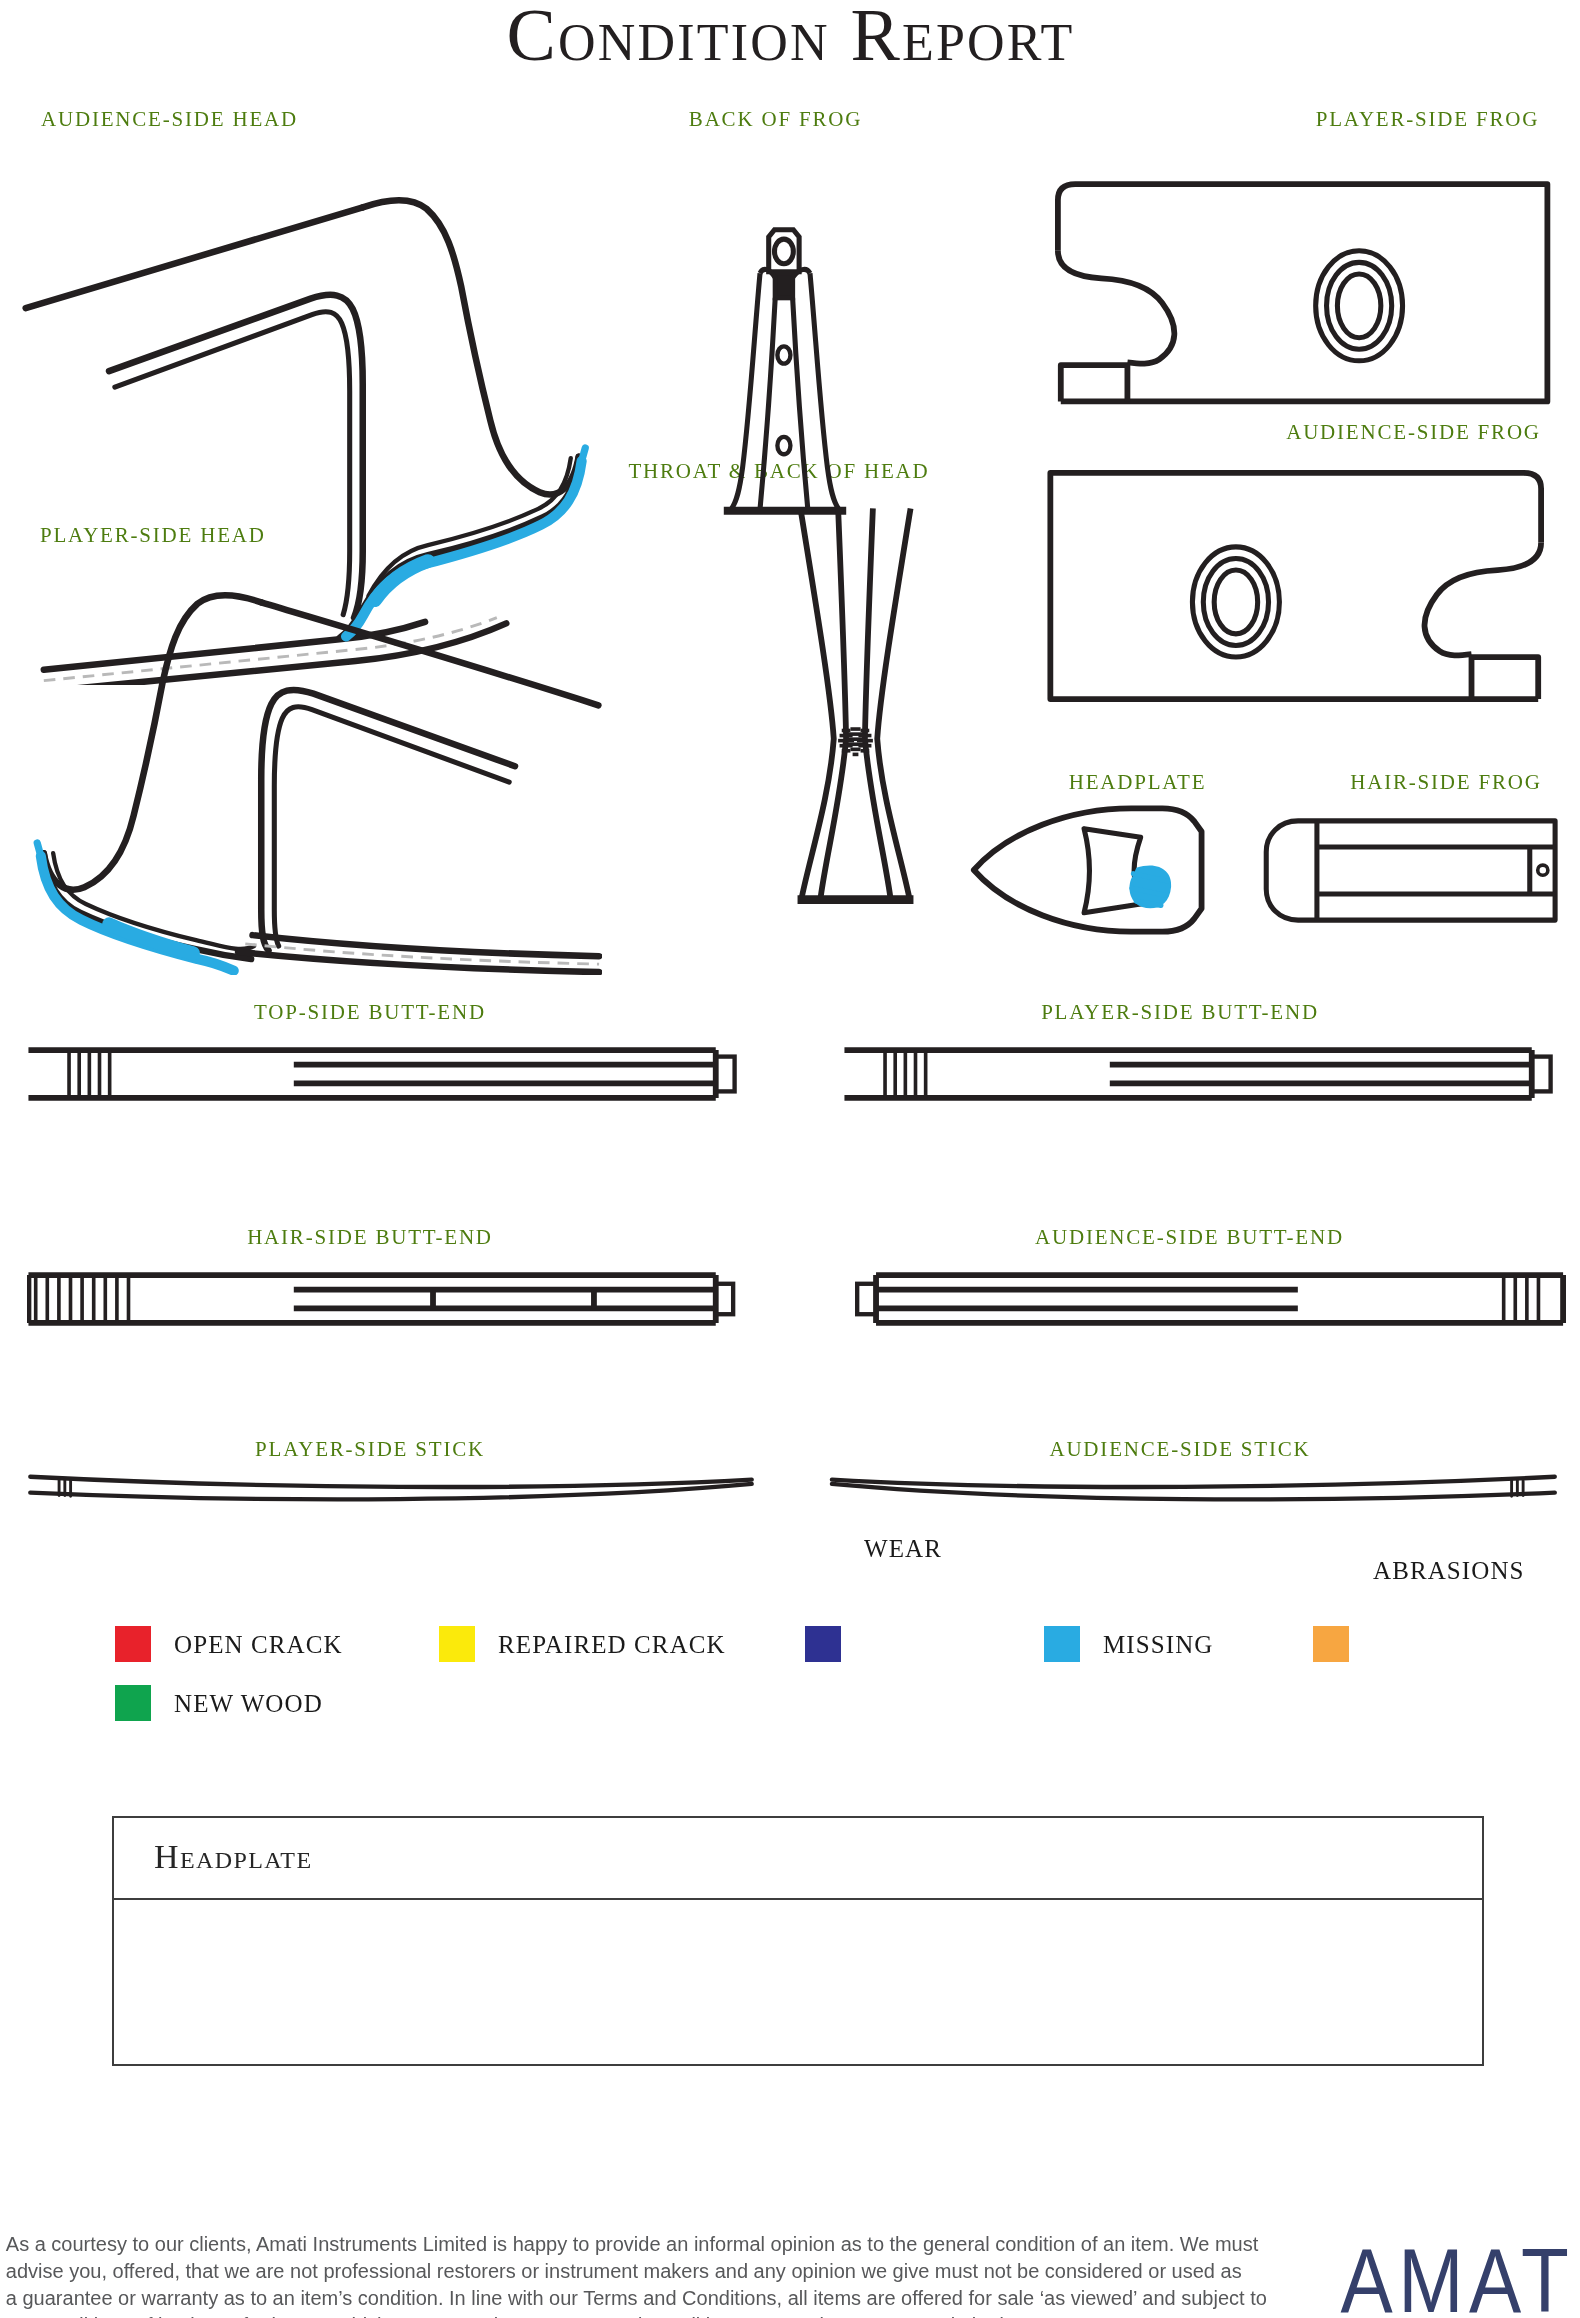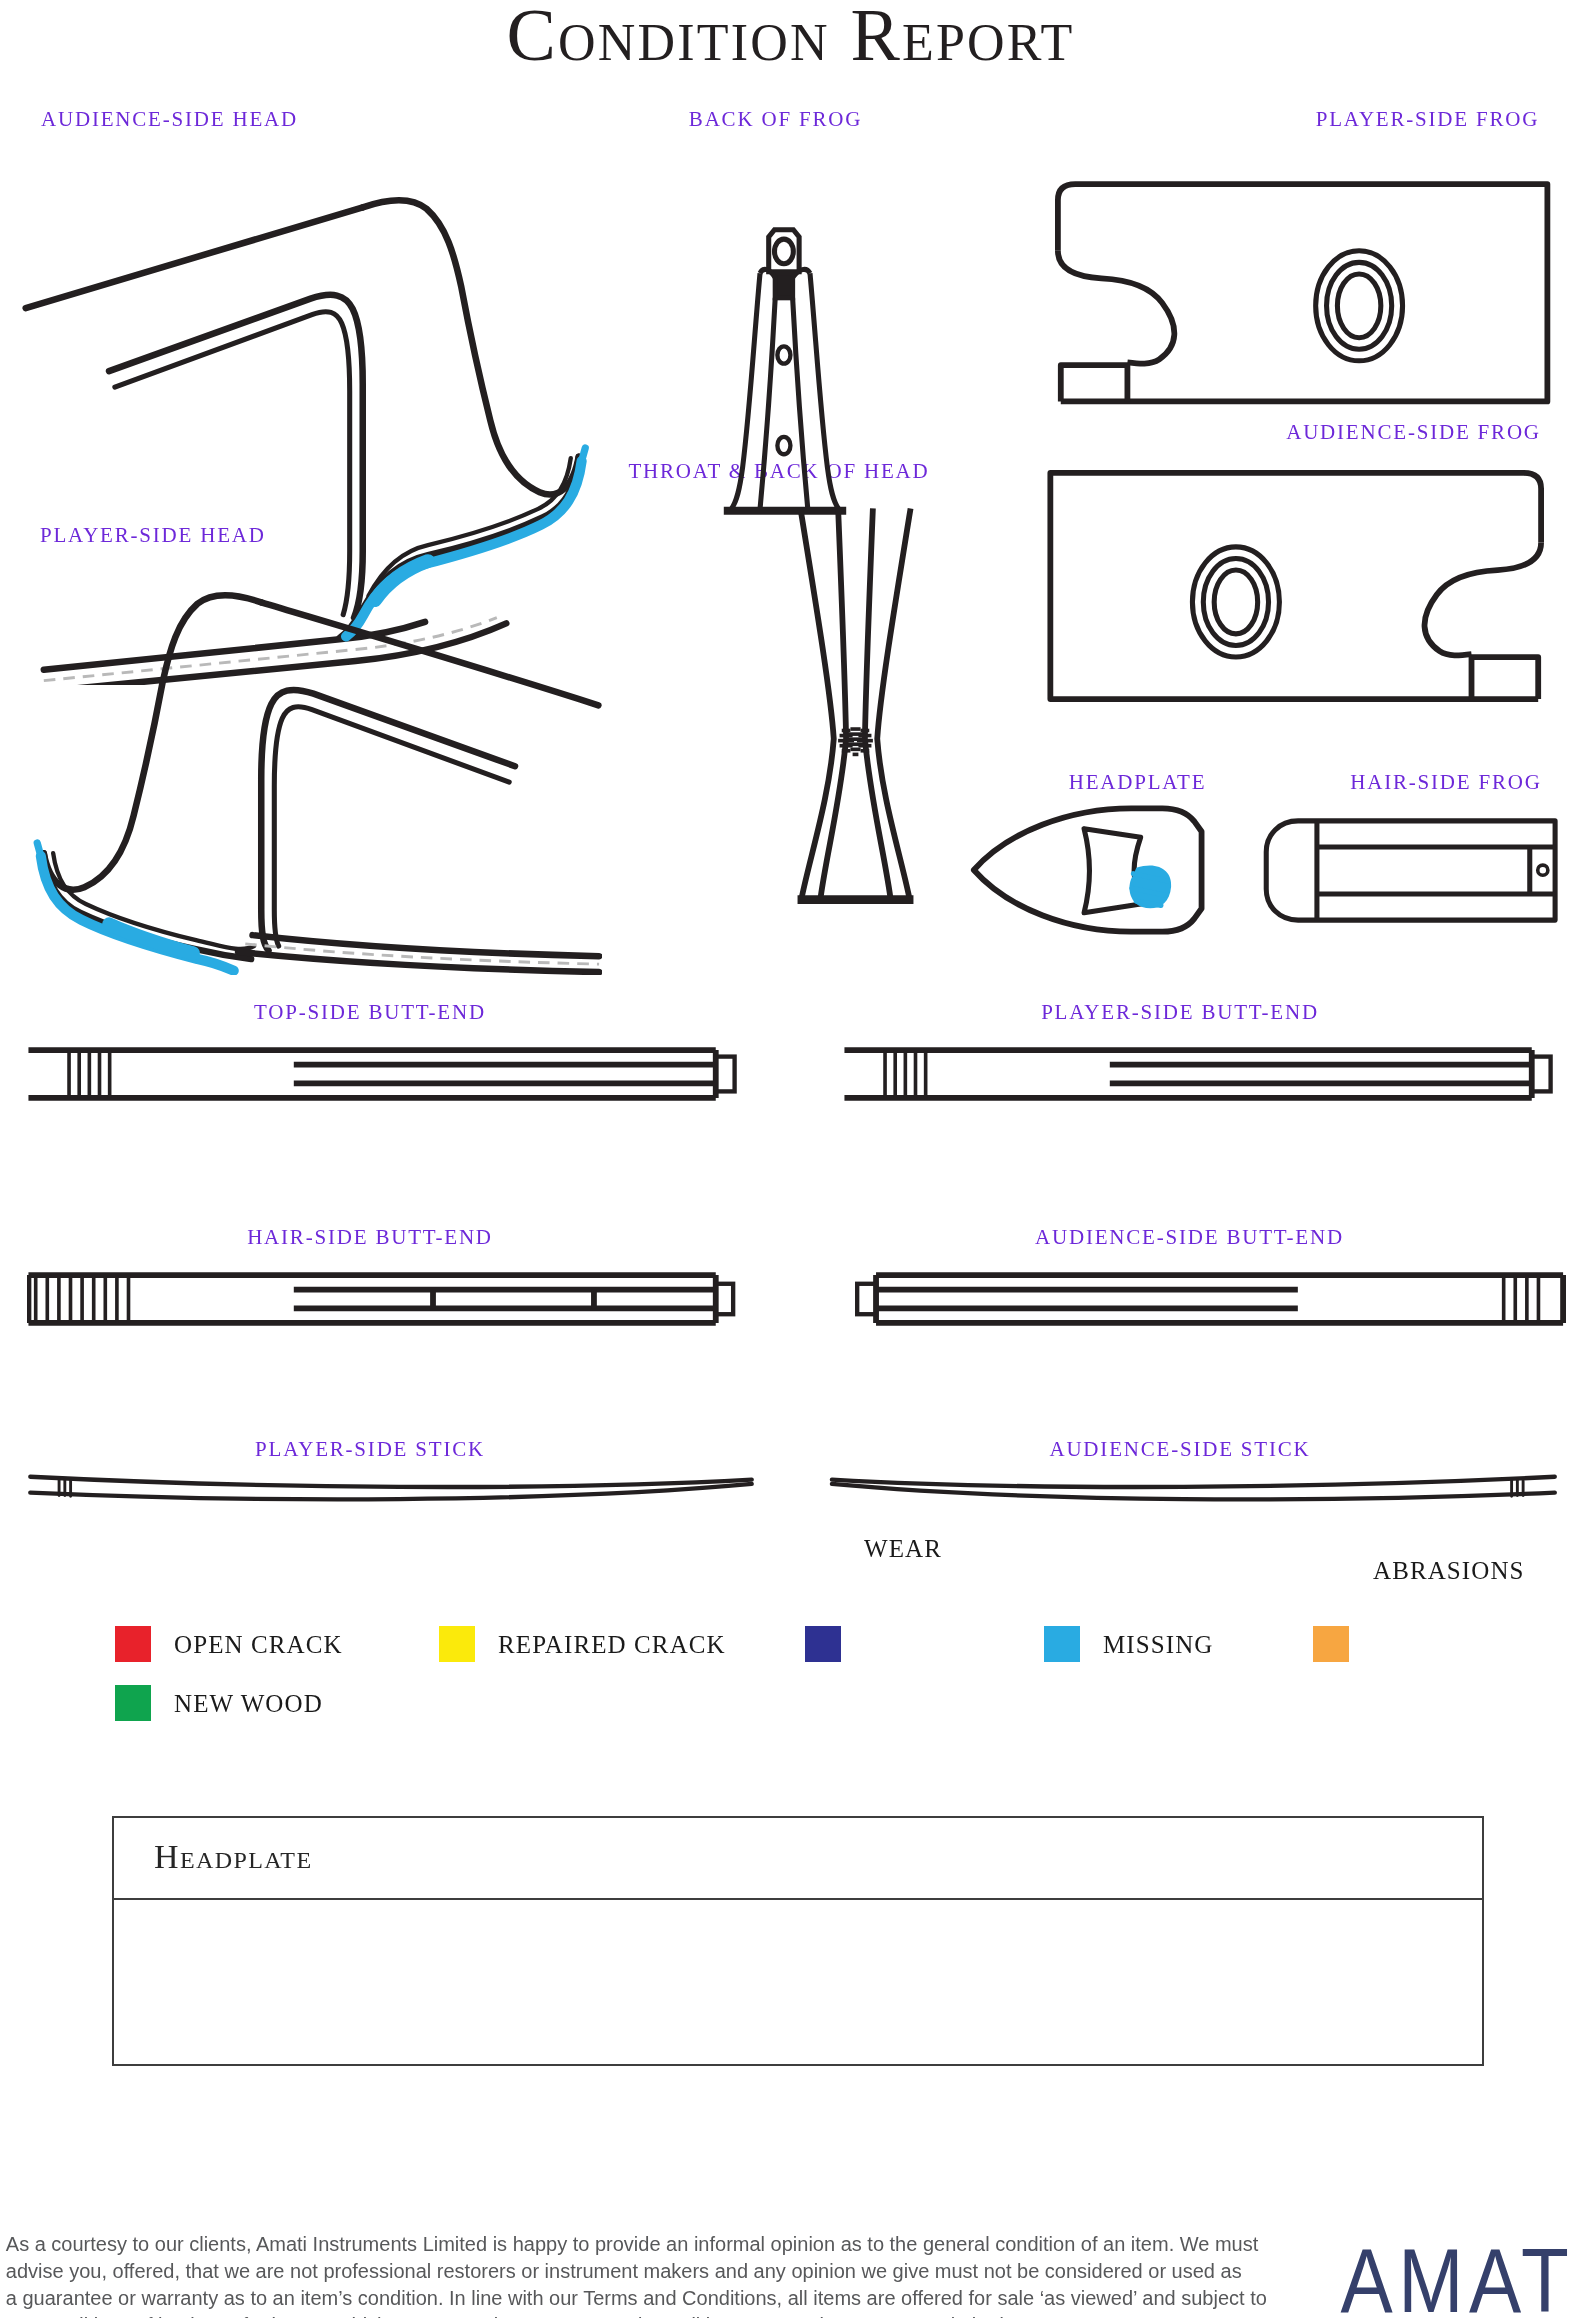--- a/index.html
+++ b/index.html
@@ -1,21 +1,21 @@
 <!DOCTYPE html>
 <html style="font-size:11.6px"><head>
 <meta charset="utf-8">
 <style>
   html,body{margin:0;padding:0;background:#ffffff;}
   #page{position:relative;width:1581px;height:2319px;background:#fff;overflow:hidden;
         font-family:"Liberation Serif",serif;color:#231f20;padding-left:24px;}
   .abs{position:absolute;}
   #title{width:1581px;text-align:center;top:-7.2px;left:0;font-variant:small-caps;
          font-size:74px;letter-spacing:2.2px;color:#231f20;}
-  .lbl{font-size:21px;letter-spacing:1.8px;text-transform:uppercase;color:#6d28d9;
+  .lbl{font-size:21px;letter-spacing:1.8px;text-transform:uppercase;color:#4d7c0f;
        white-space:nowrap;}
   .lbl.center{text-align:center;}
   svg{display:block;}
   .legend-swatch{width:36px;height:36px;position:absolute;}
   .legend-label{position:absolute;font-size:25px;letter-spacing:1.1px;
                 text-transform:uppercase;color:#1a1a1a;white-space:nowrap;}
   #comments-box{left:112px;top:1816px;width:1368px;height:246px;border:2.9px solid #3d3d3d;}
   #comments-divider{left:0;top:80px;width:100%;height:0;border-top:2.9px solid #3d3d3d;}
   #comments-heading{left:40px;top:20px;font-variant:small-caps;font-size:34px;
                     letter-spacing:1.4px;color:#262626;}

